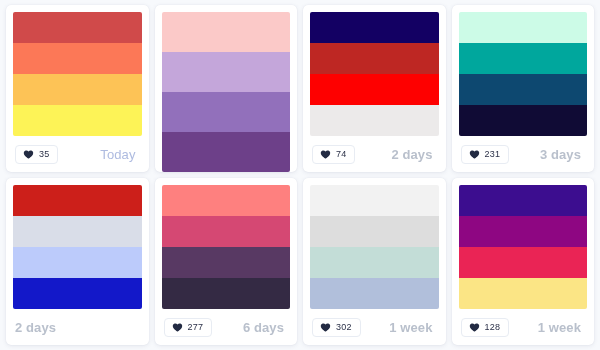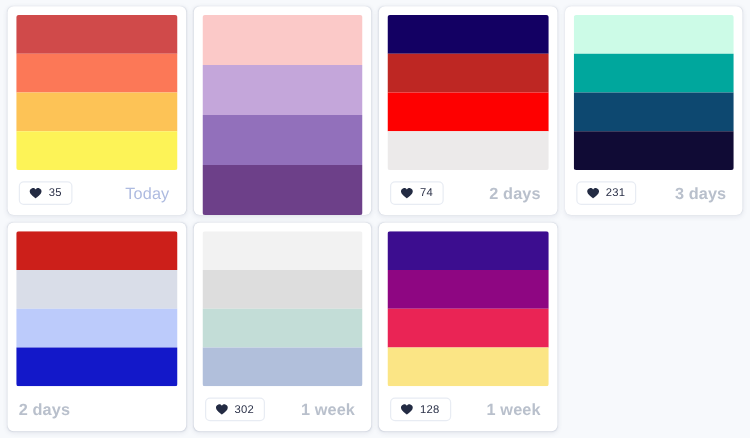--- a/index.html
+++ b/index.html
@@ -151,20 +151,39 @@
         <div class="band" style="background: rgb(217, 221, 232);"></div>
         <div class="band" style="background: rgb(188, 203, 251);"></div>
         <div class="band" style="background: rgb(19, 24, 201);"></div>
       </div>
       <div class="footer">
         <span class="time muted">2 days</span>
       </div>
     </div>
     <div class="card">
       <div class="swatch">
+        <div class="band" style="background: rgb(254, 128, 127);"></div>
+        <div class="band" style="background: rgb(213, 72, 115);"></div>
+        <div class="band" style="background: rgb(88, 57, 99);"></div>
+        <div class="band" style="background: rgb(52, 42, 68);"></div>
+      </div>
+      <div class="footer">
+        <button class="like-btn">
+          <span class="heart" style="color: rgb(35, 43, 67);">
+            <svg viewBox="0 0 24 24" aria-hidden="true">
+              <path fill="currentColor" d="M12 21s-7.5-4.9-9.6-9.2C.6 8.2 2.3 4.3 6 3.4c2.2-.6 4.4.3 6 2.2 1.6-1.9 3.8-2.8 6-2.2 3.7.9 5.4 4.8 3.6 8.4C19.5 16.1 12 21 12 21z"></path>
+            </svg>
+          </span>
+          <span class="like-count">277</span>
+        </button>
+        <span class="time muted">6 days</span>
+      </div>
+    </div>
+    <div class="card">
+      <div class="swatch">
         <div class="band" style="background: rgb(242, 242, 242);"></div>
         <div class="band" style="background: rgb(221, 221, 221);"></div>
         <div class="band" style="background: rgb(195, 221, 215);"></div>
         <div class="band" style="background: rgb(177, 191, 219);"></div>
       </div>
       <div class="footer">
         <button class="like-btn">
           <span class="heart" style="color: rgb(35, 43, 67);">
             <svg viewBox="0 0 24 24" aria-hidden="true">
               <path fill="currentColor" d="M12 21s-7.5-4.9-9.6-9.2C.6 8.2 2.3 4.3 6 3.4c2.2-.6 4.4.3 6 2.2 1.6-1.9 3.8-2.8 6-2.2 3.7.9 5.4 4.8 3.6 8.4C19.5 16.1 12 21 12 21z"></path>

